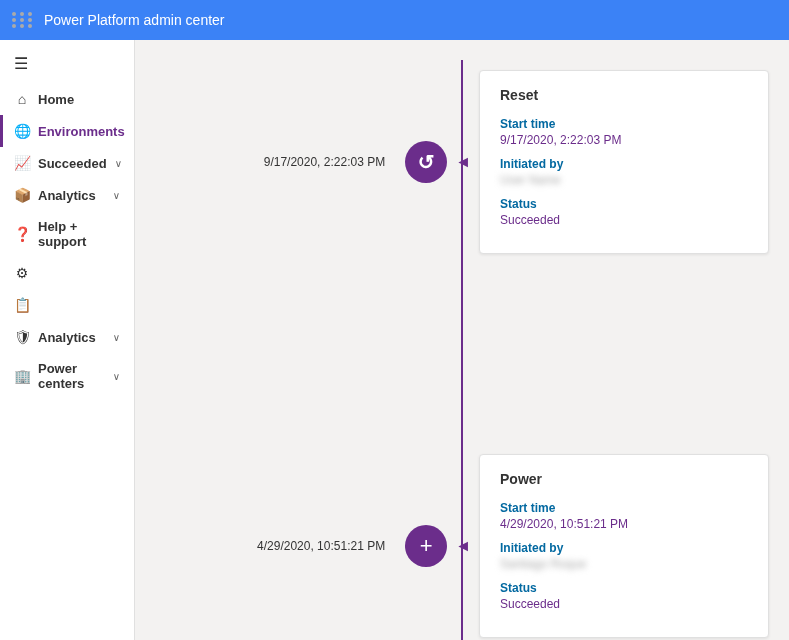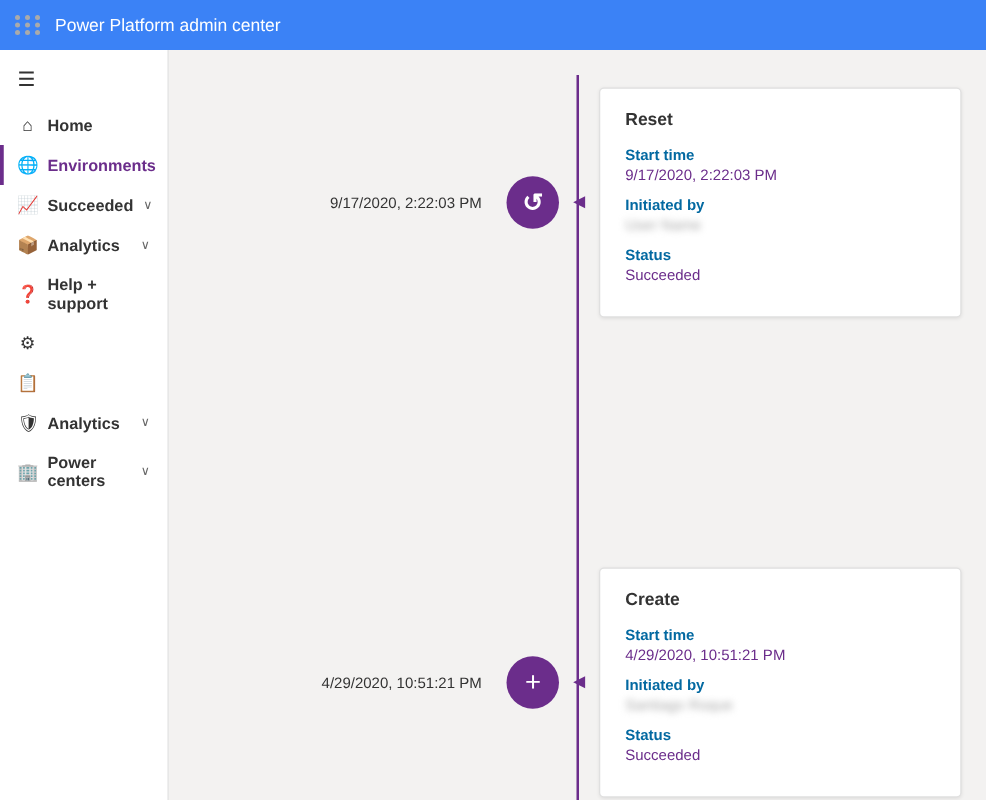--- a/index.html
+++ b/index.html
@@ -250,21 +250,21 @@
 
       <div style="display:flex; align-items:center; width:100%; margin-bottom: 0;">
         <div class="entry-left">
           <span class="timeline-datetime">4/29/2020, 10:51:21 PM</span>
           <span style="width:20px;"></span>
         </div>
         <div class="timeline-node" style="font-size:22px; font-weight:300;">+</div>
         <div class="entry-right">
           <span class="timeline-arrow">◄</span>
           <div class="timeline-card">
-            <div class="timeline-card-title">Create</div>
+            <div class="timeline-card-title">Power</div>
             <div class="card-field">
               <div class="card-field-label">Start time</div>
               <div class="card-field-value">4/29/2020, 10:51:21 PM</div>
             </div>
             <div class="card-field">
               <div class="card-field-label">Initiated by</div>
               <div class="card-field-value blurred">Santiago Roque</div>
             </div>
             <div class="card-field">
               <div class="card-field-label">Status</div>

